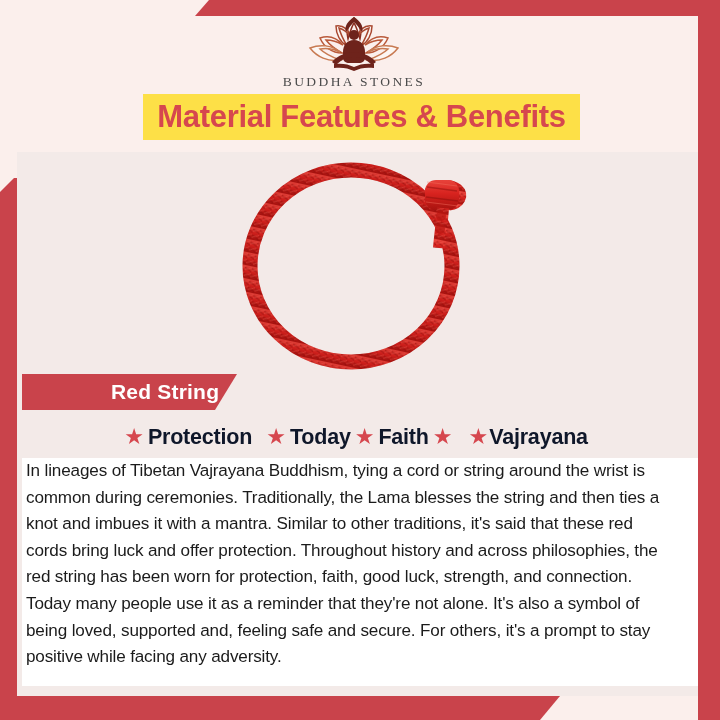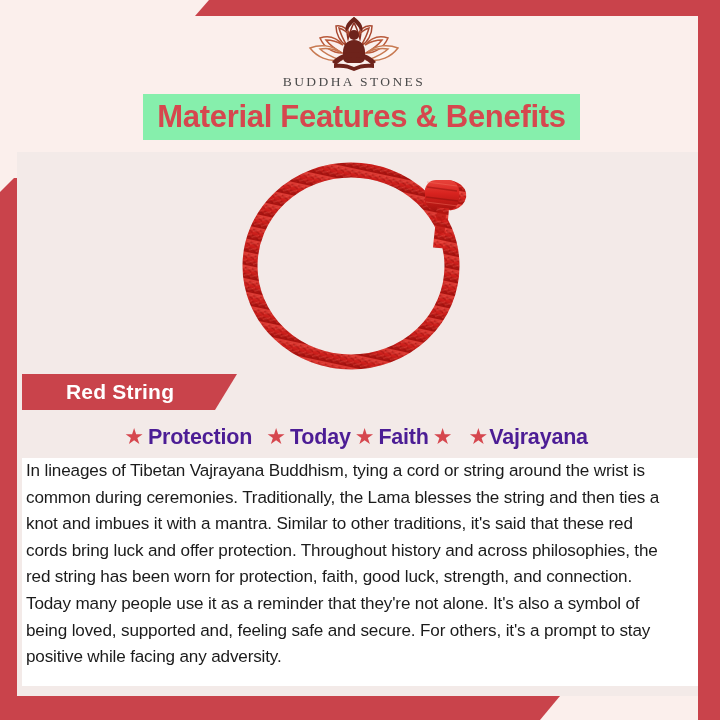--- a/index.html
+++ b/index.html
@@ -51,21 +51,21 @@
   .logo-mark { width:112px; height:58px; display:block; }
   .logo-word {
     font-family:"Liberation Serif", serif;
     font-size:13.5px; letter-spacing:2.4px;
     color:#4b4b4b; margin-top:2px;
   }
 
   
   .title-band {
     position:absolute; left:143px; top:94px; width:437px; height:46px;
-    background:#86efac;
+    background:#fde047;
     display:flex; align-items:center; justify-content:center;
     z-index:6;
   }
   .title-band h1 {
     font-size:31px; font-weight:bold; color:#d6474e;
     letter-spacing:-0.3px; white-space:nowrap;
   }
 
   
   .hero {
@@ -74,36 +74,37 @@
   }
   .hero svg { position:absolute; left:50%; top:4px; transform:translateX(-50%); }
 
   
   .ribbon {
     position:absolute; left:22px; top:374px; width:215px; height:36px;
     background:#c9434b;
     clip-path:polygon(0 0, 100% 0, calc(100% - 22px) 100%, 0 100%);
     display:flex; align-items:center;
     z-index:6;
+    padding-left:45px;
   }
   .ribbon span {
     color:#ffffff; font-size:21px; font-weight:bold;
     padding-left:44px; letter-spacing:0.2px; white-space:nowrap;
   }
 
   
   .benefits {
     position:absolute; left:22px; top:420px; right:30px; height:34px;
     display:flex; align-items:center; justify-content:center;
     gap:4px; z-index:6;
   }
   .benefit { display:flex; align-items:center; white-space:nowrap; }
   .benefit .star { color:#d6474e; font-size:22px; line-height:1; margin-right:4px; }
   .benefit .word {
-    color:#4c1d95; font-size:21.5px; font-weight:bold; letter-spacing:-0.2px;
+    color:#0f172a; font-size:21.5px; font-weight:bold; letter-spacing:-0.2px;
   }
   .benefit.tight { margin-left:8px; }
   .benefit.tight .star { margin-right:1px; }
   .benefit.gap { margin-left:10px; }
 
   
   .copy {
     position:absolute; left:22px; top:458px; right:22px; bottom:34px;
     background:#ffffff;
     padding:0 22px 0 4px;

